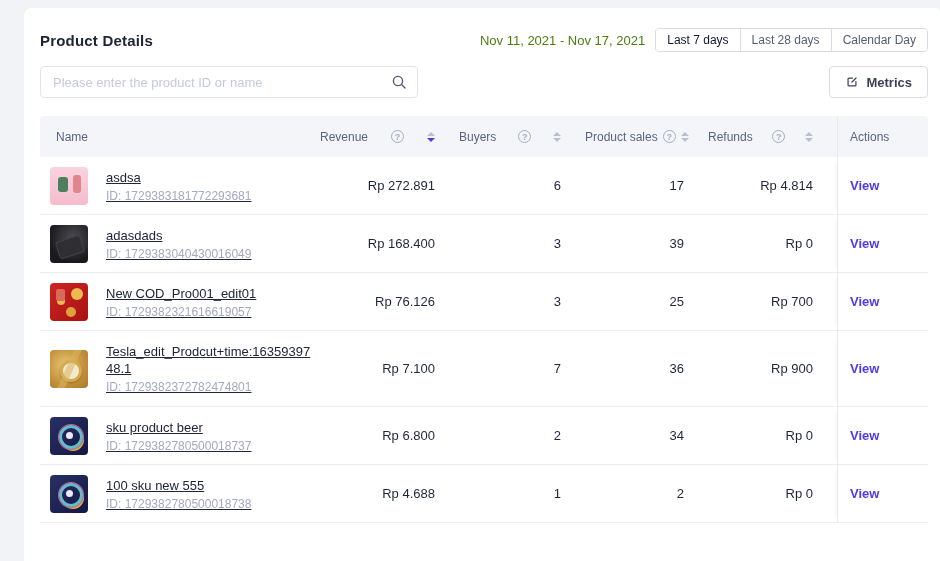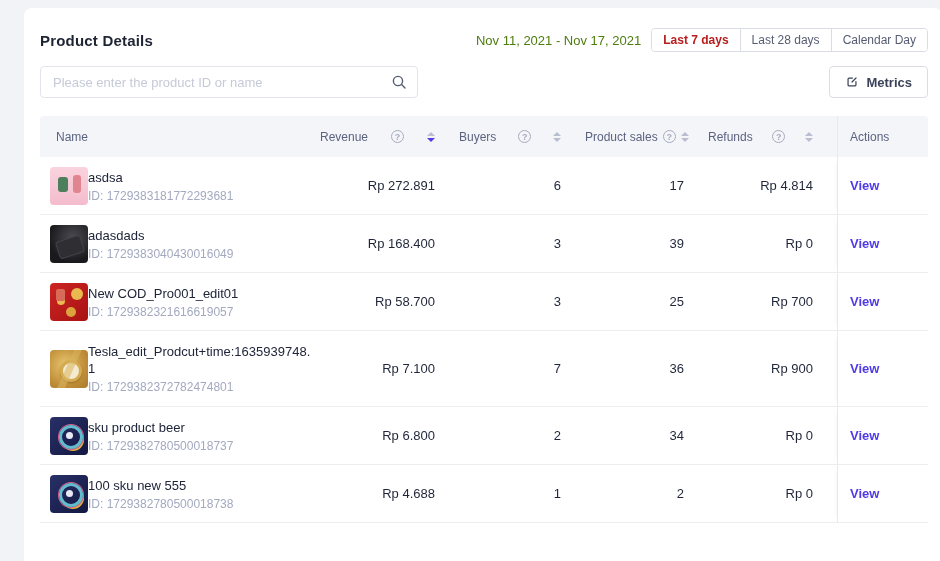--- a/index.html
+++ b/index.html
@@ -27,21 +27,21 @@
   .segmented {
     display: inline-flex; border: 1px solid #d9dce4; border-radius: 4px;
     height: 24px; overflow: hidden; background: #fff;
   }
   .segmented .seg {
     font-size: 12px; color: #555d72; background: #fff; border: none;
     padding: 0 11px; cursor: pointer; font-family: inherit;
     display: flex; align-items: center; font-weight: 500;
   }
   .segmented .seg + .seg { border-left: 1px solid #d9dce4; }
-  .segmented .seg.active { color: #b91c1c; font-weight: 700; }
+  .segmented .seg.active { color: #0f172a; font-weight: 400; }
   
   .toolbar-row {
     display: flex; justify-content: space-between; 
     padding: 0 14px 0 16px; margin-top: 14px; height: 32px;
   }
   .search-wrap { position: relative; width: 378px; height: 32px; }
   .search-wrap input {
     width: 100%; height: 100%; border: 1px solid #e1e4eb; border-radius: 4px;
     padding: 0 36px 0 12px; font-size: 13px; font-family: inherit; color: #222839;
     outline: none; background: #fff;
@@ -82,21 +82,21 @@
   .caret .down.active { border-top-color: #4f3be8; }
   tbody td { border-bottom: 1px solid #ededf1; vertical-align: middle; font-size: 13px; color: #1f2639; }
   tbody tr { height: 58px; }
   tbody tr.tall { height: 76px; }
   td.num { text-align: right; padding-right: 24px; }
   td.actions-col, th.actions-col {
     border-left: 1px solid #e7e9f0;
   }
   td.actions-col { padding-left: 12px; box-shadow: -6px 0 6px -6px rgba(25,30,60,.05); }
   .view-link { color: #4f3be8; font-weight: 700; font-size: 13px; text-decoration: none; cursor: pointer; }
-  .name-cell { display: flex; align-items: center; padding: 9px 8px 9px 10px; }
+  .name-cell { display: flex; align-items: center; gap: 18px; padding: 9px 8px 9px 10px; text-decoration: underline; }
   .name-text .p-name { font-size: 13px; color: #20263a; line-height: 17px; word-break: break-all; }
   .name-text .p-id { font-size: 12px; color: #a3a9bf; margin-top: 3px; white-space: nowrap; }
   
   .thumb { width: 38px; height: 38px; border-radius: 4px; flex: none; position: relative; overflow: hidden; }
   .thumb-pink { background: linear-gradient(180deg, #f9d3de 0%, #f4bccd 100%); }
   .thumb-pink::before { content: ""; position: absolute; left: 8px; top: 10px; width: 10px; height: 15px; border-radius: 3px; background: #4d7f5c; }
   .thumb-pink::after  { content: ""; position: absolute; right: 7px; top: 8px; width: 8px; height: 18px; border-radius: 3px; background: #e0848f; box-shadow: -9px 14px 0 -4px #8d96a5; }
   .thumb-dark { background: radial-gradient(circle at 60% 35%, #4c4c52 0%, #1a1a1e 70%); }
   .thumb-dark::before { content: ""; position: absolute; left: 7px; top: 13px; width: 24px; height: 16px; background: #2e2e33; border-radius: 3px; transform: rotate(-18deg); border: 1px solid #424248; }
   .thumb-red { background: linear-gradient(135deg, #cd2424 0%, #a81212 100%); }
@@ -245,21 +245,21 @@
           <tr>
     <td>
       <div class="name-cell">
         <div class="thumb thumb-red"></div>
         <div class="name-text">
           <div class="p-name">New COD_Pro001_edit01</div>
           <div class="p-id">ID: 1729382321616619057</div>
         </div>
       </div>
     </td>
-    <td class="num">Rp 58.700</td>
+    <td class="num">Rp 76.126</td>
     <td class="num">3</td>
     <td class="num">25</td>
     <td class="num">Rp 700</td>
     <td class="actions-col"><a class="view-link">View</a></td>
   </tr>
           <tr class="tall">
     <td>
       <div class="name-cell">
         <div class="thumb thumb-gold"></div>
         <div class="name-text">

